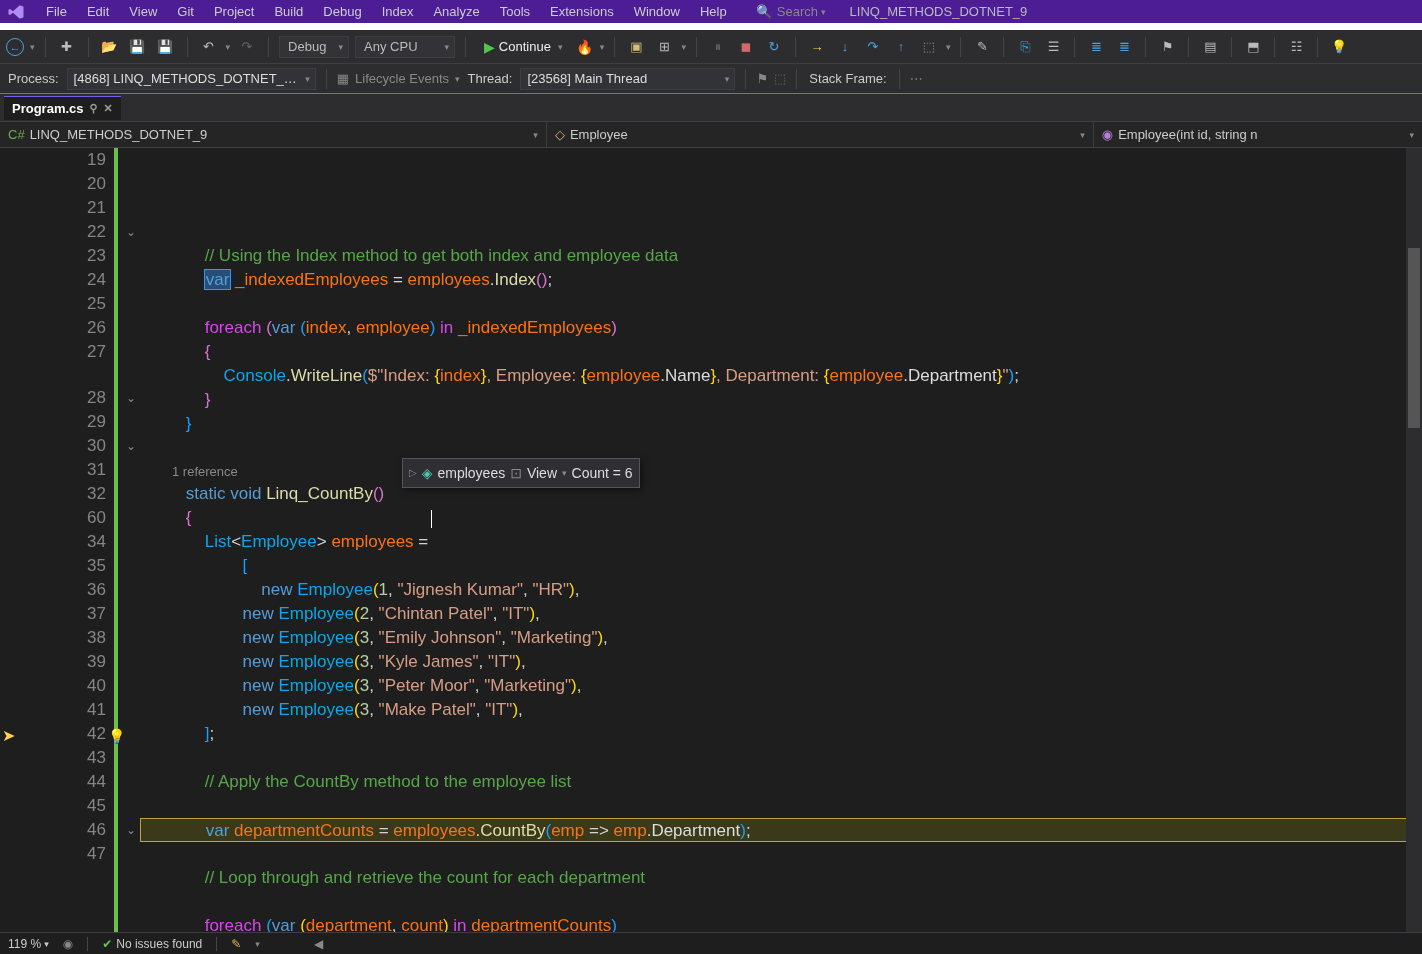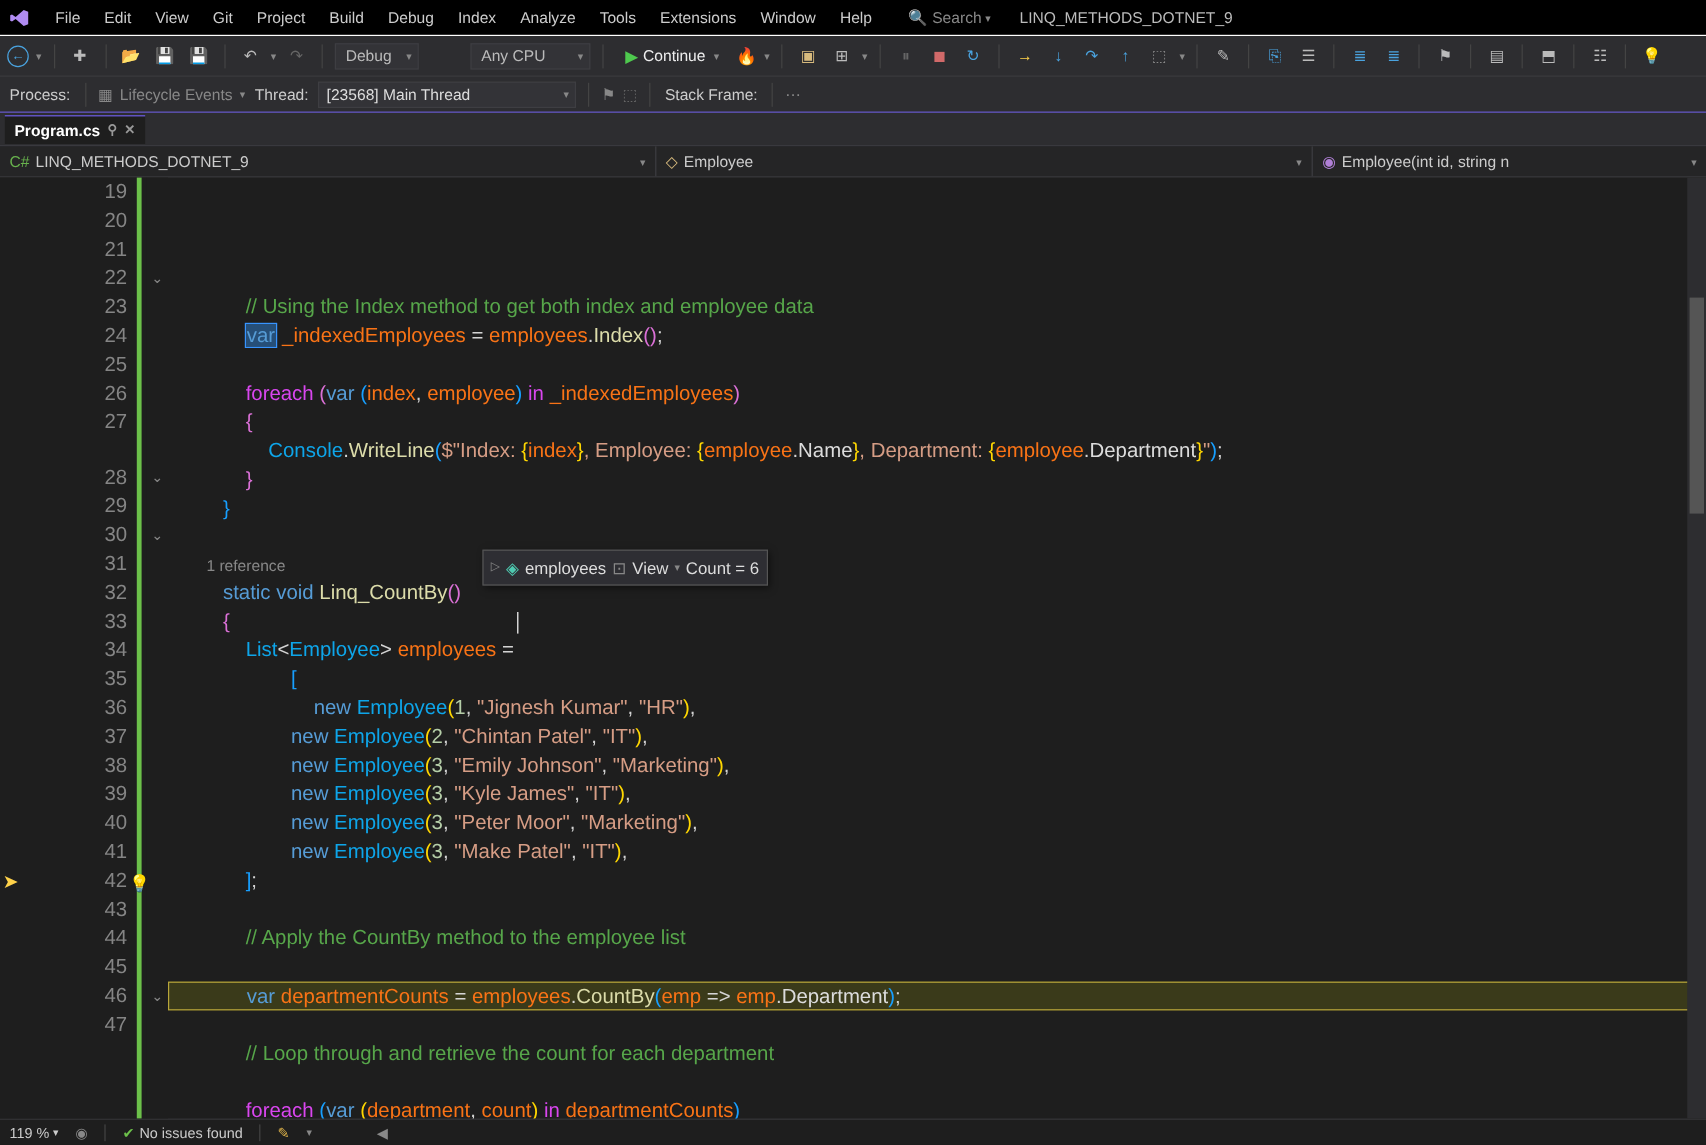--- a/index.html
+++ b/index.html
@@ -1,19 +1,19 @@
 <!DOCTYPE html>
 <html><head>
 <meta charset="utf-8">
 <style>
   * { margin: 0; padding: 0; box-sizing: border-box; font-family: "Segoe UI", Tahoma, sans-serif; }
   body { background: #1e1e1e; color: #d4d4d4; width: 1422px; height: 954px; overflow: hidden; font-size: 13px; }
 
   
-  .menubar { background: #000000; height: 30px; display: flex; align-items: center; padding: 0 6px; border-bottom: 1px solid #ffffff; }
+  .menubar { background: #4c1d95; height: 30px; display: flex; align-items: center; padding: 0 6px; border-bottom: 7px solid #ffffff; }
   .menubar .vs-logo { width: 20px; height: 20px; margin-right: 10px; display:flex; align-items:center; justify-content:center; }
   .menubar .menu-item { padding: 4px 10px; color: #ccc; cursor: default; }
   .menubar .search-box { display: flex; align-items: center; margin-left: 20px; color: #888; }
   .menubar .solution-name { margin-left: 24px; color: #bbb; }
   .menubar .search-box .icon { margin-right: 4px; }
 
   
   .toolbar { background: #2d2d30; height: 34px; display: flex; align-items: center; padding: 0 6px; gap: 6px; border-bottom: 1px solid #3e3e42; }
   .toolbar .sep { width: 1px; height: 20px; background: #444; margin: 0 4px; }
   .toolbar .btn-icon { width: 22px; height: 22px; display: flex; align-items: center; justify-content: center; color: #bbb; }
@@ -145,21 +145,21 @@
   <span class="btn-icon" style="color:#4aa3df;">💾</span>
   <span class="btn-icon" style="color:#4aa3df;">💾</span>
   <span class="sep"></span>
   <span class="btn-icon">↶</span>
   <span style="color:#888;font-size:9px;">▾</span>
   <span class="btn-icon" style="color:#666;">↷</span>
   <span class="sep"></span>
   <div class="dropdown">
       <span>Debug</span>
     </div>
-  <div class="dropdown" style="min-width:100px;margin-left:37px;">
+  <div class="dropdown" style="min-width:100px;">
       <span>Any CPU</span>
     </div>
   <span class="sep"></span>
   <div class="continue-btn">
     <span class="play-icon">▶</span>
     <span>Continue</span>
     <span style="font-size:9px;color:#888;margin-left:3px;">▾</span>
   </div>
   <span class="hot-icon">🔥</span>
   <span style="color:#888;font-size:9px;">▾</span>
@@ -193,20 +193,23 @@
   <span class="sep"></span>
   <span class="btn-icon">⬒</span>
   <span class="sep"></span>
   <span class="btn-icon">☷</span>
   <span class="sep"></span>
   <span class="btn-icon" style="color:#e0b44a;">💡</span>
 </div>
 
 <div class="debugbar">
   <span class="label">Process:</span>
+  <div class="combobox proc-combo">
+      <span>[4868] LINQ_METHODS_DOTNET_…</span>
+    </div>
   <span class="sep"></span>
   <span class="btn-icon" style="color:#888;">▦</span>
   <span style="color:#888;">Lifecycle Events</span>
   <span style="color:#888;font-size:9px;">▾</span>
   <span class="label">Thread:</span>
   <div class="combobox thread-combo">
       <span>[23568] Main Thread</span>
     </div>
   <span class="sep"></span>
   <span class="btn-icon" style="color:#888;">⚑</span>
@@ -251,21 +254,21 @@
       <div class="ln">24</div>
       <div class="ln">25</div>
       <div class="ln">26</div>
       <div class="ln">27</div>
       <div class="ln codelens"></div>
       <div class="ln">28</div>
       <div class="ln">29</div>
       <div class="ln">30</div>
       <div class="ln">31</div>
       <div class="ln">32</div>
-      <div class="ln">33</div>
+      <div class="ln">60</div>
       <div class="ln">34</div>
       <div class="ln">35</div>
       <div class="ln">36</div>
       <div class="ln">37</div>
       <div class="ln">38</div>
       <div class="ln">39</div>
       <div class="ln">40</div>
       <div class="ln">41</div>
       <div class="ln">42</div>
       <div class="exec-arrow" style="top: 576px;">➤</div>

